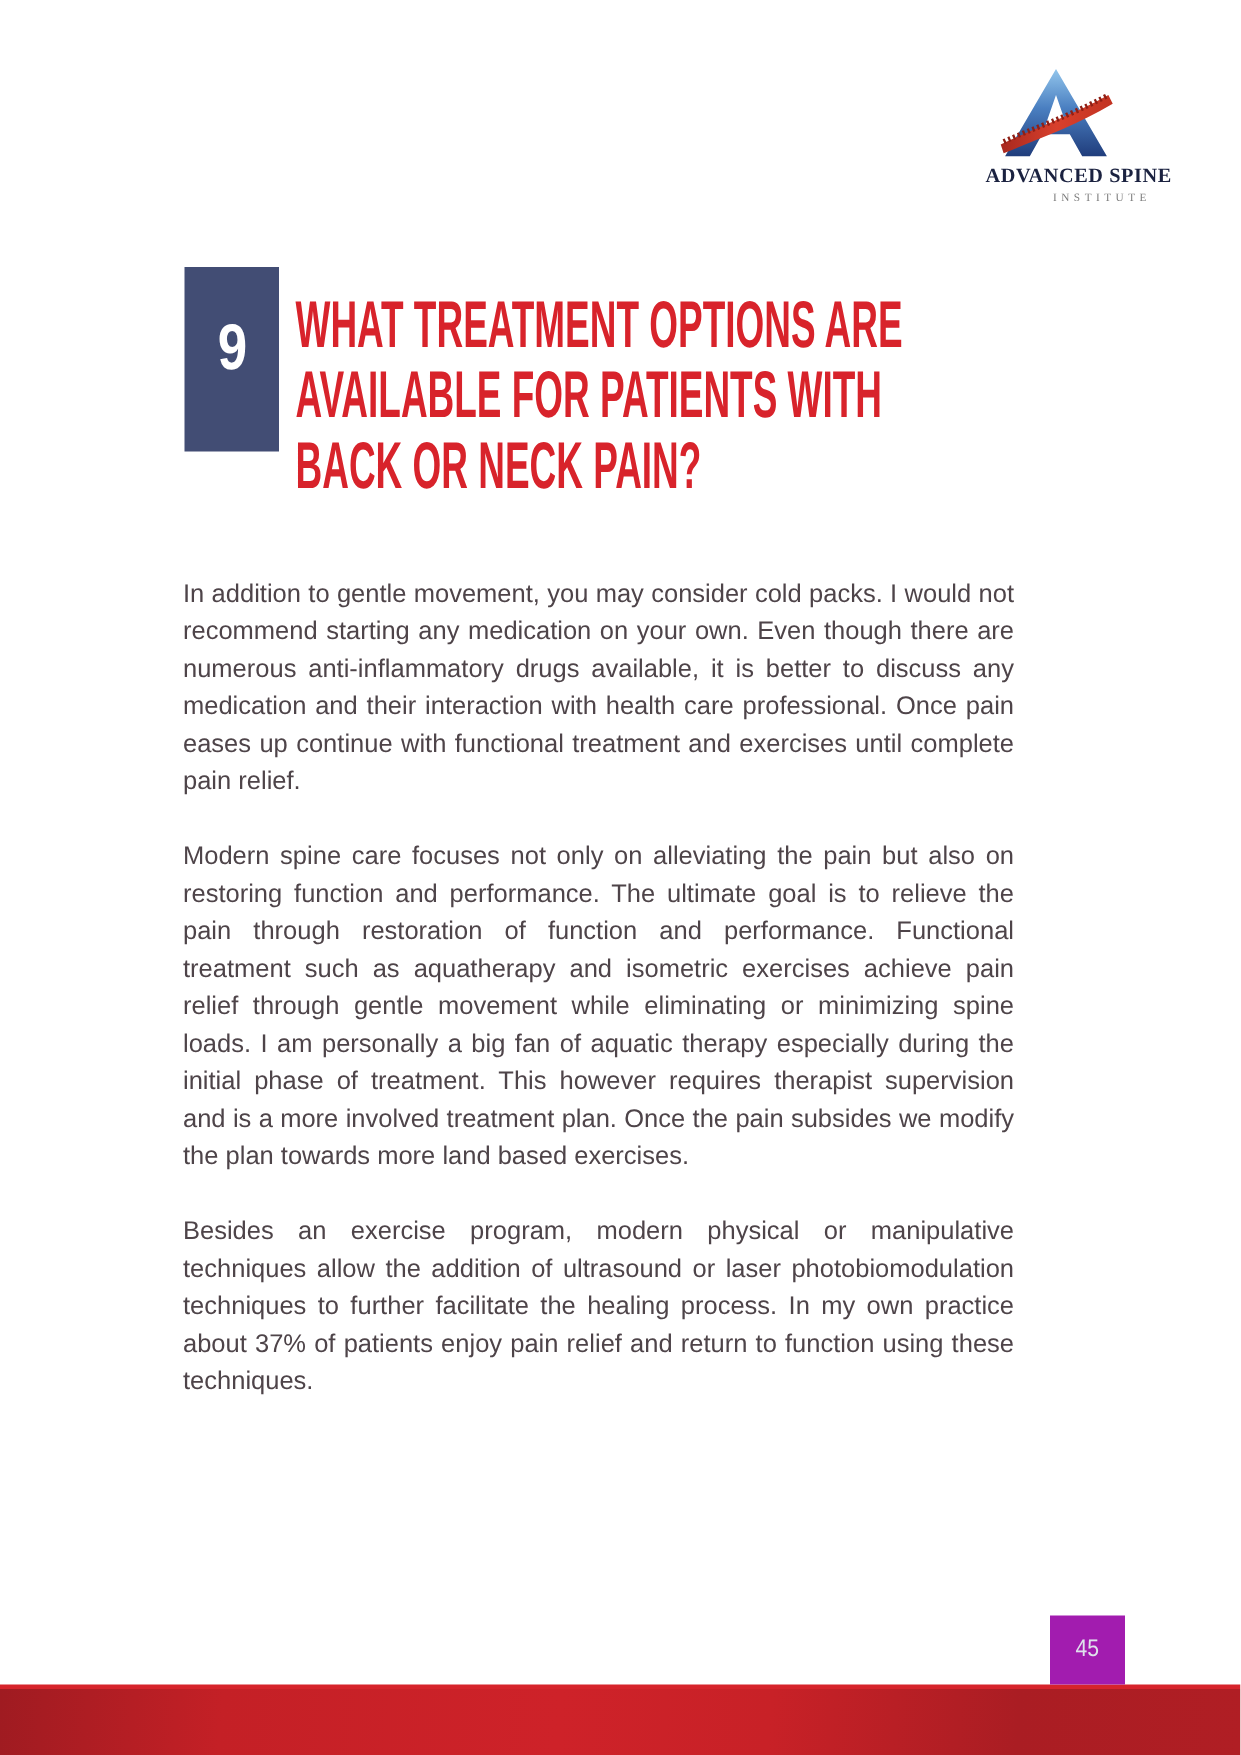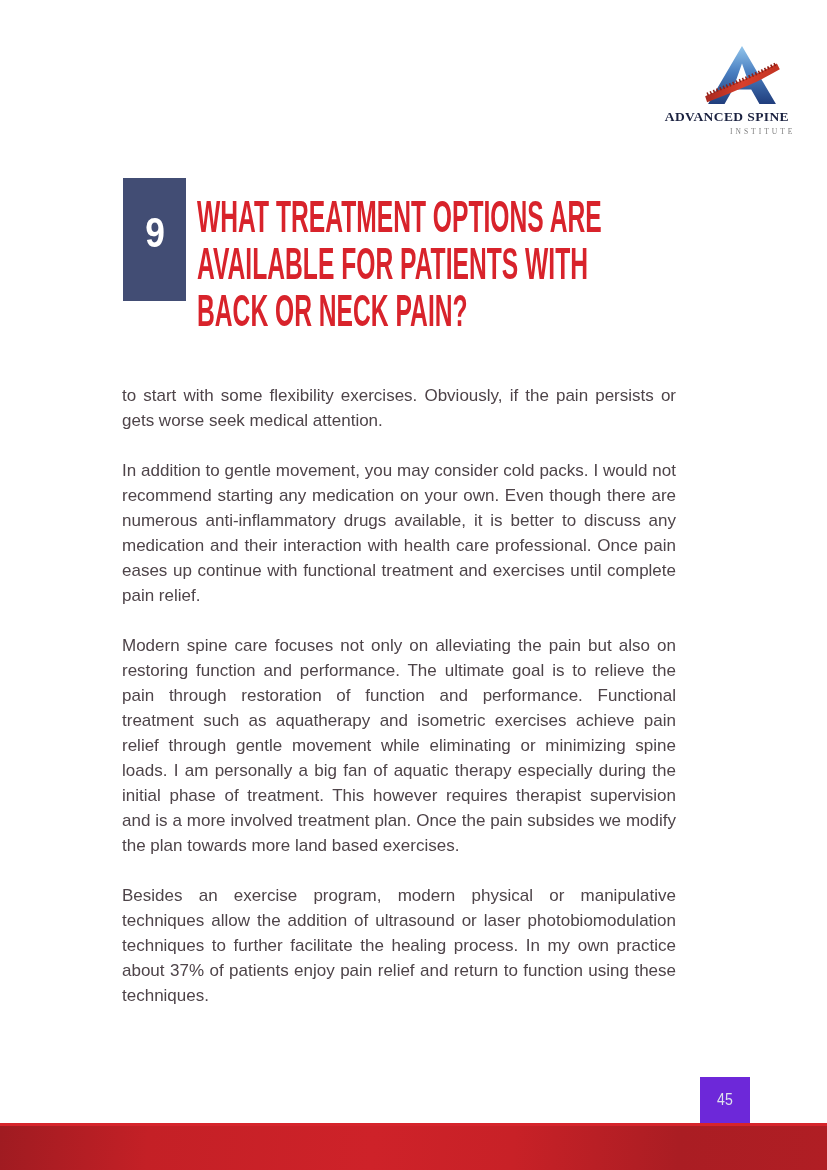--- a/index.html
+++ b/index.html
@@ -4,21 +4,21 @@
 <style>
   html,body{margin:0;padding:0;}
   body{
     width:827px;height:1170px;position:relative;background:#ffffff;
     font-family:"Liberation Sans",sans-serif;overflow:hidden;
   }
 
   
   .logo{
     position:absolute;top:44px;right:38px;width:132px;
-    display:flex;flex-direction:column;align-items:flex-end;
+    display:flex;flex-direction:column;align-items:flex-start;
   }
   .logo svg{width:94px;height:64px;display:block;}
   .logo-name{
     font-family:"Liberation Serif",serif;font-weight:bold;
     font-size:13.5px;color:#1b2240;letter-spacing:0.4px;
     white-space:nowrap;margin-top:1px;
   }
   .logo-sub{display:flex;align-items:center;width:104px;margin-top:2px;}
   .logo-sub .rule{flex:1;height:2px;background:#9a9a9a;}
   .logo-sub .txt{
@@ -50,21 +50,21 @@
   }
   .content p{margin:0 0 25px 0;}
   .subheading{
     color:#d8262c;font-weight:bold;font-size:17.5px;line-height:20px;
     letter-spacing:0.2px;margin:0 0 30px 0;text-align:left;
   }
 
   
   .page-box{
     position:absolute;left:700px;top:1077px;width:50px;height:46px;
-    background:#6d28d9;display:flex;align-items:center;justify-content:center;
+    background:#a21caf;display:flex;align-items:center;justify-content:center;
     z-index:2;
   }
   .page-box span{color:#dfe2ec;font-size:16px;transform:scaleX(0.88);}
   .bottom-bar{
     position:absolute;left:0;top:1123px;width:827px;height:47px;
     border-top:3px solid #d6242b;box-sizing:border-box;
     background:linear-gradient(95deg,#9f1b21 0%,#c42026 18%,#ce2229 45%,#c82127 62%,#aa1d23 82%,#b01e24 100%);
     z-index:1;
   }
 </style>
@@ -101,21 +101,20 @@
   <span>9</span>
 </div>
 
 <div class="chapter-title">
   <div class="line">WHAT TREATMENT OPTIONS ARE</div>
   <div class="line">AVAILABLE FOR PATIENTS WITH</div>
   <div class="line">BACK OR NECK PAIN?</div>
 </div>
 
 <div class="content">
-  <p>to start with some flexibility exercises.  Obviously, if the pain persists or gets worse seek medical attention.</p>
   <p>In addition to gentle movement, you may consider cold packs. I would not recommend starting any medication on your own. Even though there are numerous anti-inflammatory drugs available, it is better to discuss any medication and their interaction with health care professional. Once pain eases up continue with functional treatment and exercises until complete pain relief.</p>
   <p>Modern spine care focuses not only on alleviating the pain but also on restoring function and performance. The ultimate goal is to relieve the pain through restoration of function and performance. Functional treatment such as aquatherapy and isometric exercises achieve pain relief through gentle movement while eliminating or minimizing spine loads. I am personally a big fan of aquatic therapy especially during the initial phase of treatment. This however requires therapist supervision and is a more involved treatment plan. Once the pain subsides we modify the plan towards more land based exercises.</p>
   <p>Besides an exercise program, modern physical or manipulative techniques allow the addition of ultrasound or laser photobiomodulation techniques to further facilitate the healing process. In my own practice about 37% of patients enjoy pain relief and return to function using these techniques.</p>
 </div>
 
 <div class="page-box">
   <span>45</span>
 </div>
 <div class="bottom-bar"></div>
 

